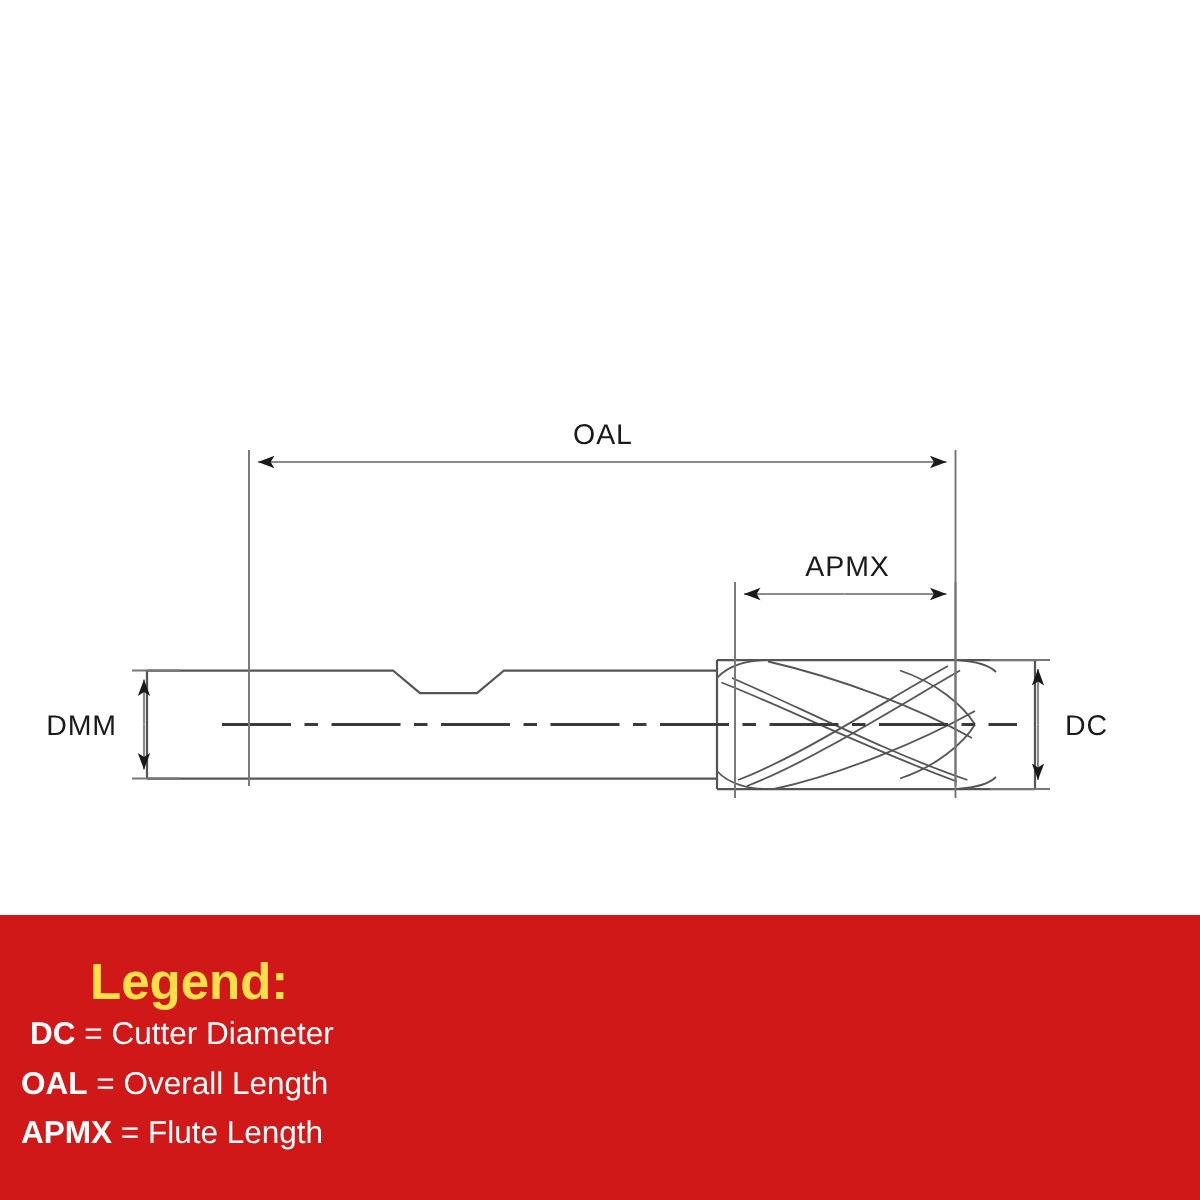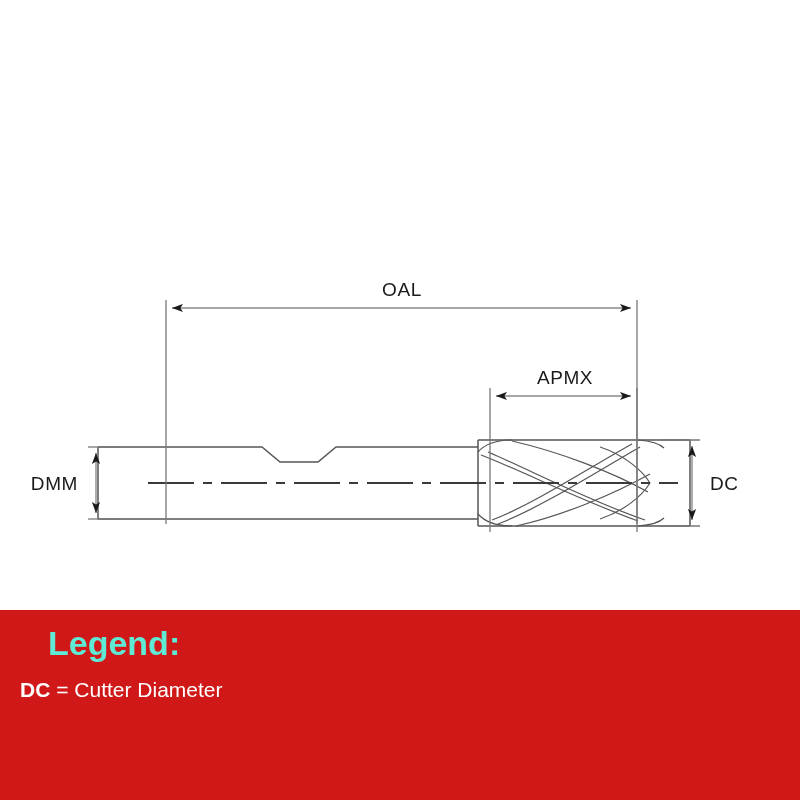--- a/index.html
+++ b/index.html
@@ -49,24 +49,24 @@
     background: #d01818;
     box-sizing: border-box;
   }
   #legend-title {
     position: absolute;
     left: 44px;
     top: 12px;
     font-family: "Liberation Sans", sans-serif;
     font-weight: bold;
     font-size: 34px;
-    color: #5eead4;
+    color: #fde047;
     letter-spacing: 0px;
     line-height: 1;
-    margin: 4px;
+    margin: 16px;
   }
   #legend-entries {
     position: absolute;
     left: 0;
     top: 68px;
     width: 800px;
   }
   .legend-row {
     position: relative;
     height: 33px;
@@ -200,18 +200,28 @@
     <div id="legend-title">Legend:</div>
 
     <div id="legend-entries">
 
       <div class="legend-row">
         <span class="legend-item col-a">
           <span class="abbr">DC</span><span class="eq"> = </span><span class="desc">Cutter Diameter</span>
         </span>
       </div>
 
-
+      <div class="legend-row">
+        <span class="legend-item" style="left:14px;">
+          <span class="abbr">OAL</span><span class="eq"> = </span><span class="desc">Overall Length</span>
+        </span>
+      </div>
+
+      <div class="legend-row">
+        <span class="legend-item" style="left:14px;">
+          <span class="abbr">APMX</span><span class="eq"> = </span><span class="desc">Flute Length</span>
+        </span>
+      </div>
 
     </div>
   </div>
 
 </div>
 
 </body></html>

